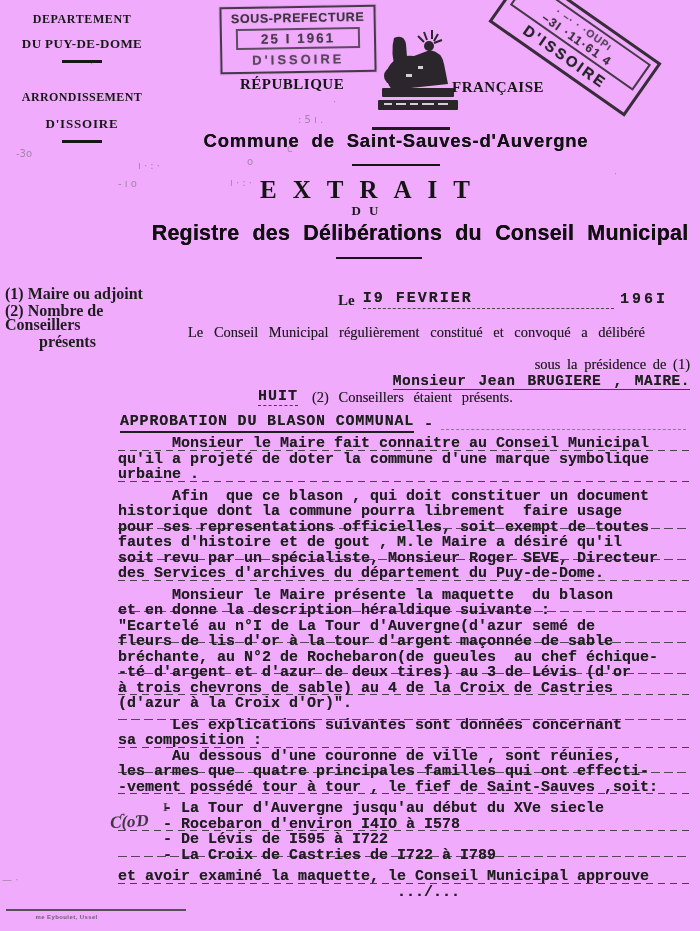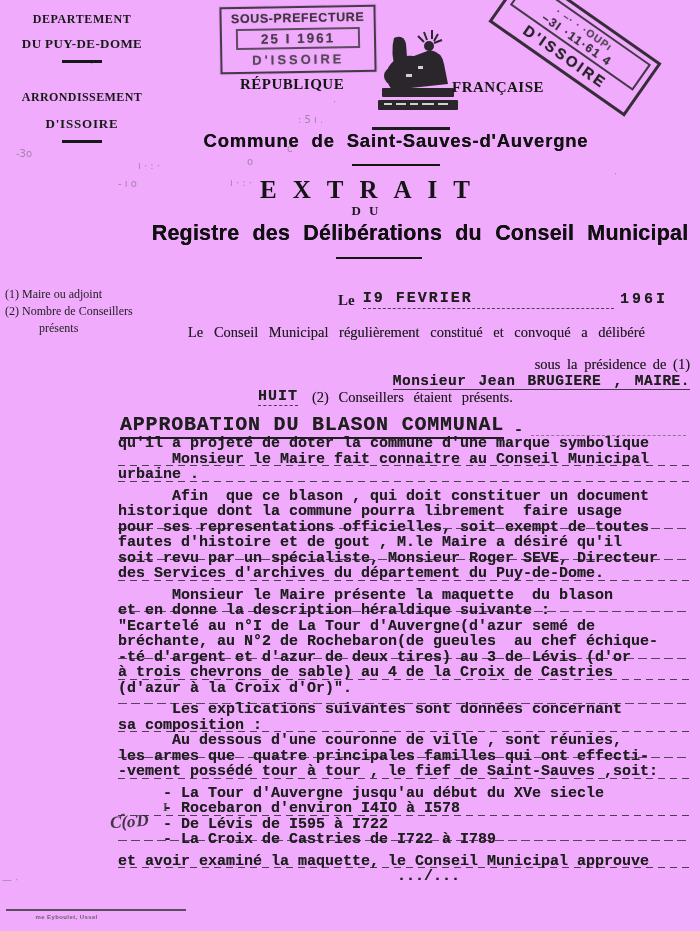--- a/index.html
+++ b/index.html
@@ -53,22 +53,22 @@
       font-family:"Liberation Serif","DejaVu Serif",serif;font-weight:bold;
       font-size:13px;letter-spacing:8px;padding-left:8px;box-sizing:border-box;}
   .registre{position:absolute;left:140px;top:221px;width:560px;text-align:center;
             font-family:"Liberation Sans","DejaVu Sans",sans-serif;font-weight:bold;
             font-size:21.5px;letter-spacing:.2px;word-spacing:7px;color:#101010;
             text-shadow:0 0 .6px #111;transform:scaleY(1.06);}
   .rule-b{position:absolute;left:336px;top:257px;width:86px;height:2px;background:#141414;
           box-shadow:0 3px 0 -1px rgba(20,20,20,.55);}
   
   .mnotes{position:absolute;left:5px;top:287px;width:168px;
-          font-family:"Liberation Serif","DejaVu Serif",serif;font-weight:normal;
-          font-size:12px;line-height:14px;color:#1d1d1d;}
+          font-family:"Liberation Serif","DejaVu Serif",serif;font-weight:bold;
+          font-size:16px;line-height:14px;color:#1d1d1d;}
   .mnotes .ind{padding-left:34px;}
   .mnotes div{margin-bottom:3px;}
   
   .mono{font-family:"Liberation Mono","DejaVu Sans Mono",monospace;font-weight:bold;color:#1e1e1e;
         text-shadow:0 0 .4px rgba(25,25,25,.6);}
   .dateline{position:absolute;left:306px;top:290px;width:362px;display:flex;align-items:flex-end;}
   .dateline .le{font-size:15px;font-weight:bold;margin-left:32px;}
   .dateline .dwrap{flex:1;display:flex;align-items:flex-end;margin-left:8px;
                    border-bottom:1.5px dashed rgba(40,40,40,.8);padding-bottom:1px;}
   .dateline .typed{font-size:15px;letter-spacing:2px;}
@@ -77,21 +77,21 @@
              text-shadow:0 0 .5px rgba(30,30,30,.5);word-spacing:5px;}
   .i1{top:324px;text-indent:30px;word-spacing:7px;}
   .i2{top:356px;display:flex;align-items:flex-end;word-spacing:3px;flex-direction:column;}
   .i2 .typed{font-size:14.5px;letter-spacing:.5px;margin-left:8px;white-space:pre;
              border-bottom:1.5px solid rgba(35,35,35,.85);}
   .i2 .fill{flex:1;border-bottom:1.5px solid rgba(35,35,35,.8);}
   .i3{top:388px;display:flex;align-items:flex-end;padding-left:100px;box-sizing:border-box;word-spacing:6px;}
   .i3 .typed{font-size:15px;letter-spacing:1px;border-bottom:1.5px dashed rgba(40,40,40,.85);}
   .i3 .printed{margin-left:14px;}
   .secthead{position:absolute;left:120px;top:413px;width:566px;display:flex;align-items:flex-end;}
-  .secthead .ht{font-size:20px;letter-spacing:.8px;border-bottom:2px solid #1f1f1f;padding-bottom:1px;}
+  .secthead .ht{font-size:15px;letter-spacing:.8px;border-bottom:2px solid #1f1f1f;padding-bottom:1px;}
   .secthead .hd{font-size:15px;margin-left:10px;}
   .secthead .dotfill{flex:1;margin-left:8px;border-bottom:1.2px dashed rgba(70,70,70,.55);margin-bottom:3px;}
   
   .body{position:absolute;left:118px;top:436px;width:572px;}
   .tline{position:relative;white-space:pre;
          font-family:"Liberation Mono","DejaVu Sans Mono",monospace;font-weight:bold;
          font-size:15px;line-height:15.5px;height:15.5px;color:#1e1e1e;
          text-shadow:0 0 .4px rgba(25,25,25,.55);}
   .r1{background-image:repeating-linear-gradient(90deg,rgba(45,45,45,.85) 0 7px,transparent 7px 12px);
       background-size:100% 1.3px;background-repeat:no-repeat;background-position:0 13.8px;}
@@ -198,34 +198,35 @@
     <span class="printed">(2) Conseillers étaient présents.</span>
   </div>
 
   <div class="secthead mono">
     <span class="ht">APPROBATION DU BLASON COMMUNAL</span>
     <span class="hd">-</span>
     <span class="dotfill"></span>
   </div>
 
   <div class="body" id="typed-body">
+      <div class="tline r1">      Monsieur le Maire fait connaitre au Conseil Municipal</div>
       <div class="tline">qu'il a projeté de doter la commune d'une marque symbolique</div>
-      <div class="tline r1">      Monsieur le Maire fait connaitre au Conseil Municipal</div>
       <div class="tline r1">urbaine .</div>
       <div class="gapline"></div>
       <div class="tline">      Afin  que ce blason , qui doit constituer un document</div>
       <div class="tline">historique dont la commune pourra librement  faire usage</div>
       <div class="tline r2">pour ses representations officielles, soit exempt de toutes</div>
       <div class="tline">fautes d'histoire et de gout , M.le Maire a désiré qu'il</div>
       <div class="tline r2">soit revu par un spécialiste, Monsieur Roger SEVE, Directeur</div>
       <div class="tline r1">des Services d'archives du département du Puy-de-Dome.</div>
       <div class="gapline"></div>
       <div class="tline">      Monsieur le Maire présente la maquette  du blason</div>
       <div class="tline r2">et en donne la description héraldique suivante :</div>
       <div class="tline">"Ecartelé au n°I de La Tour d'Auvergne(d'azur semé de</div>
+      <div class="tline r2">fleurs de lis d'or à la tour d'argent maçonnée de sable</div>
       <div class="tline">bréchante, au N°2 de Rochebaron(de gueules  au chef échique-</div>
       <div class="tline r2">-té d'argent et d'azur de deux tires) au 3 de Lévis (d'or</div>
       <div class="tline r1">à trois chevrons de sable) au 4 de la Croix de Castries</div>
       <div class="tline">(d'azur à la Croix d'Or)".</div>
       <div class="gapline"></div>
       <div class="tline r3">      Les explications suivantes sont données concernant</div>
       <div class="tline r1">sa composition :</div>
       <div class="tline">      Au dessous d'une couronne de ville , sont réunies,</div>
       <div class="tline r2">les armes que  quatre principales familles qui ont effecti-</div>
       <div class="tline r1">-vement possédé tour à tour , le fief de Saint-Sauves ,soit:</div>

